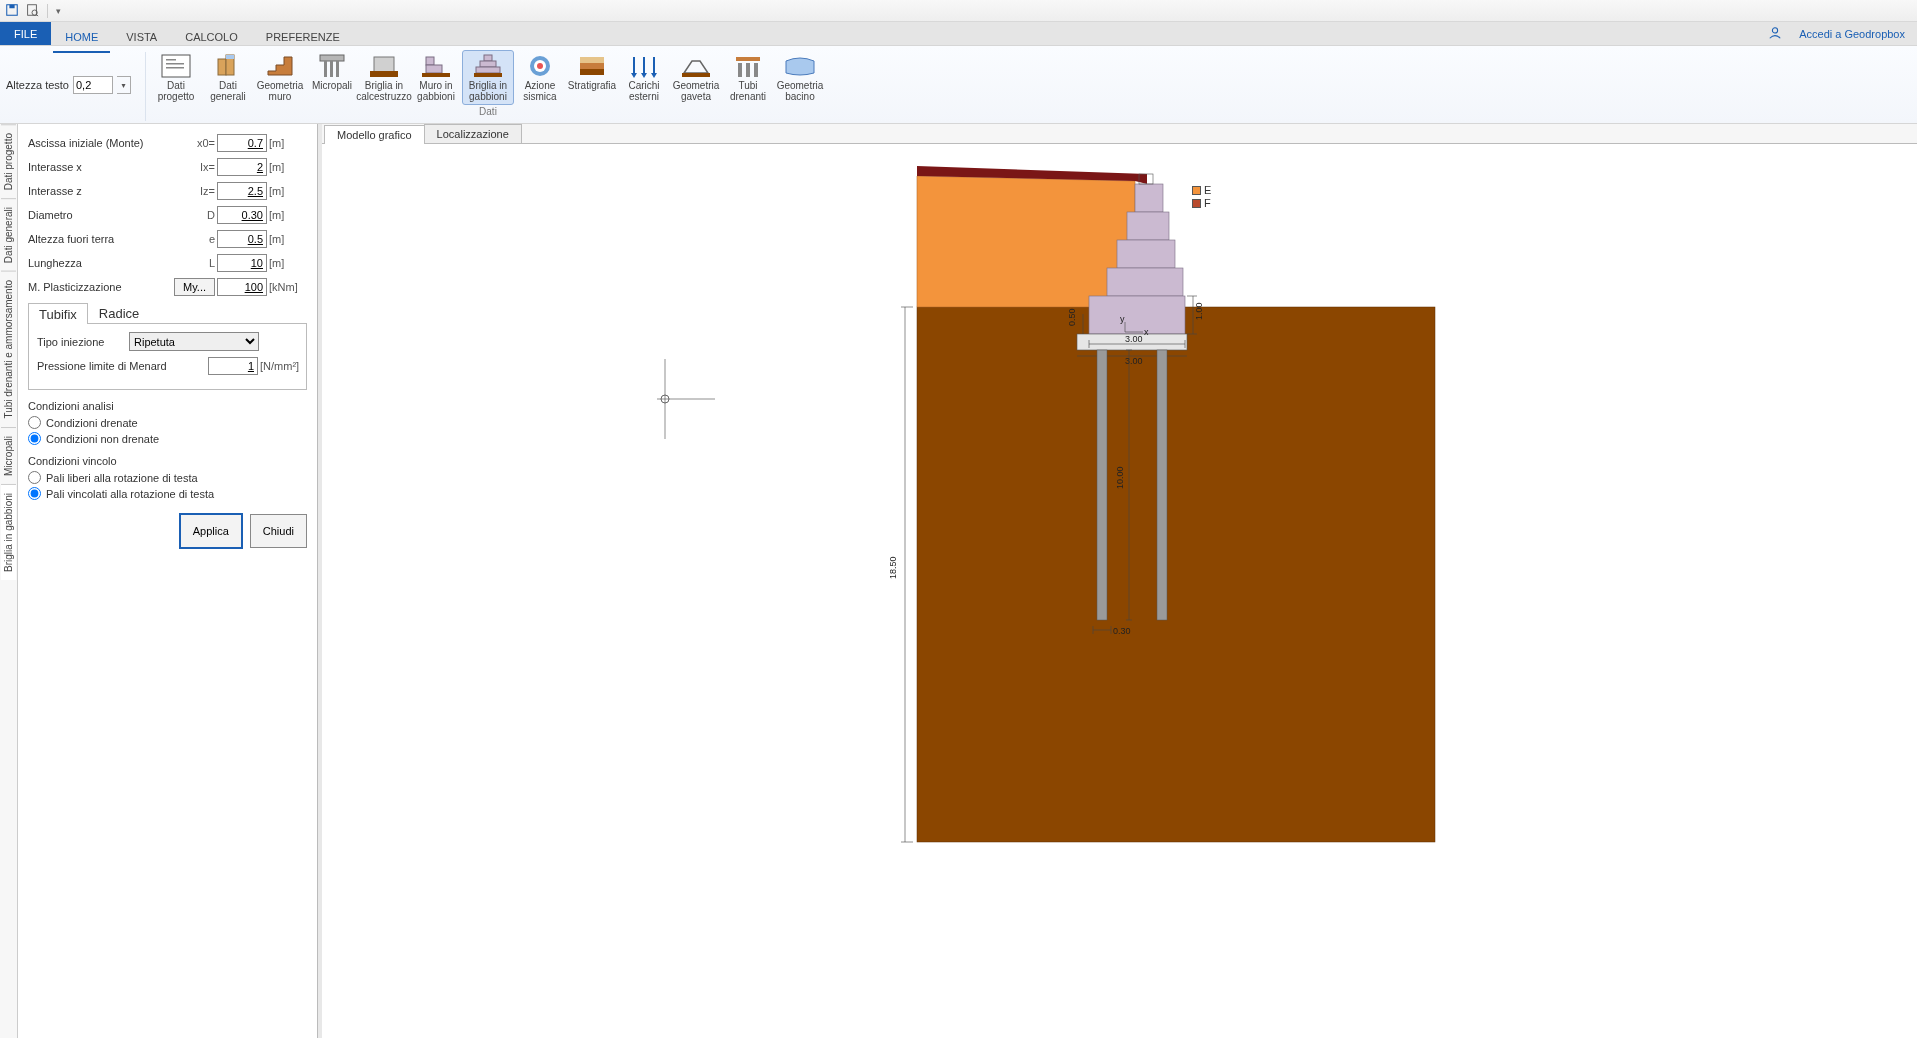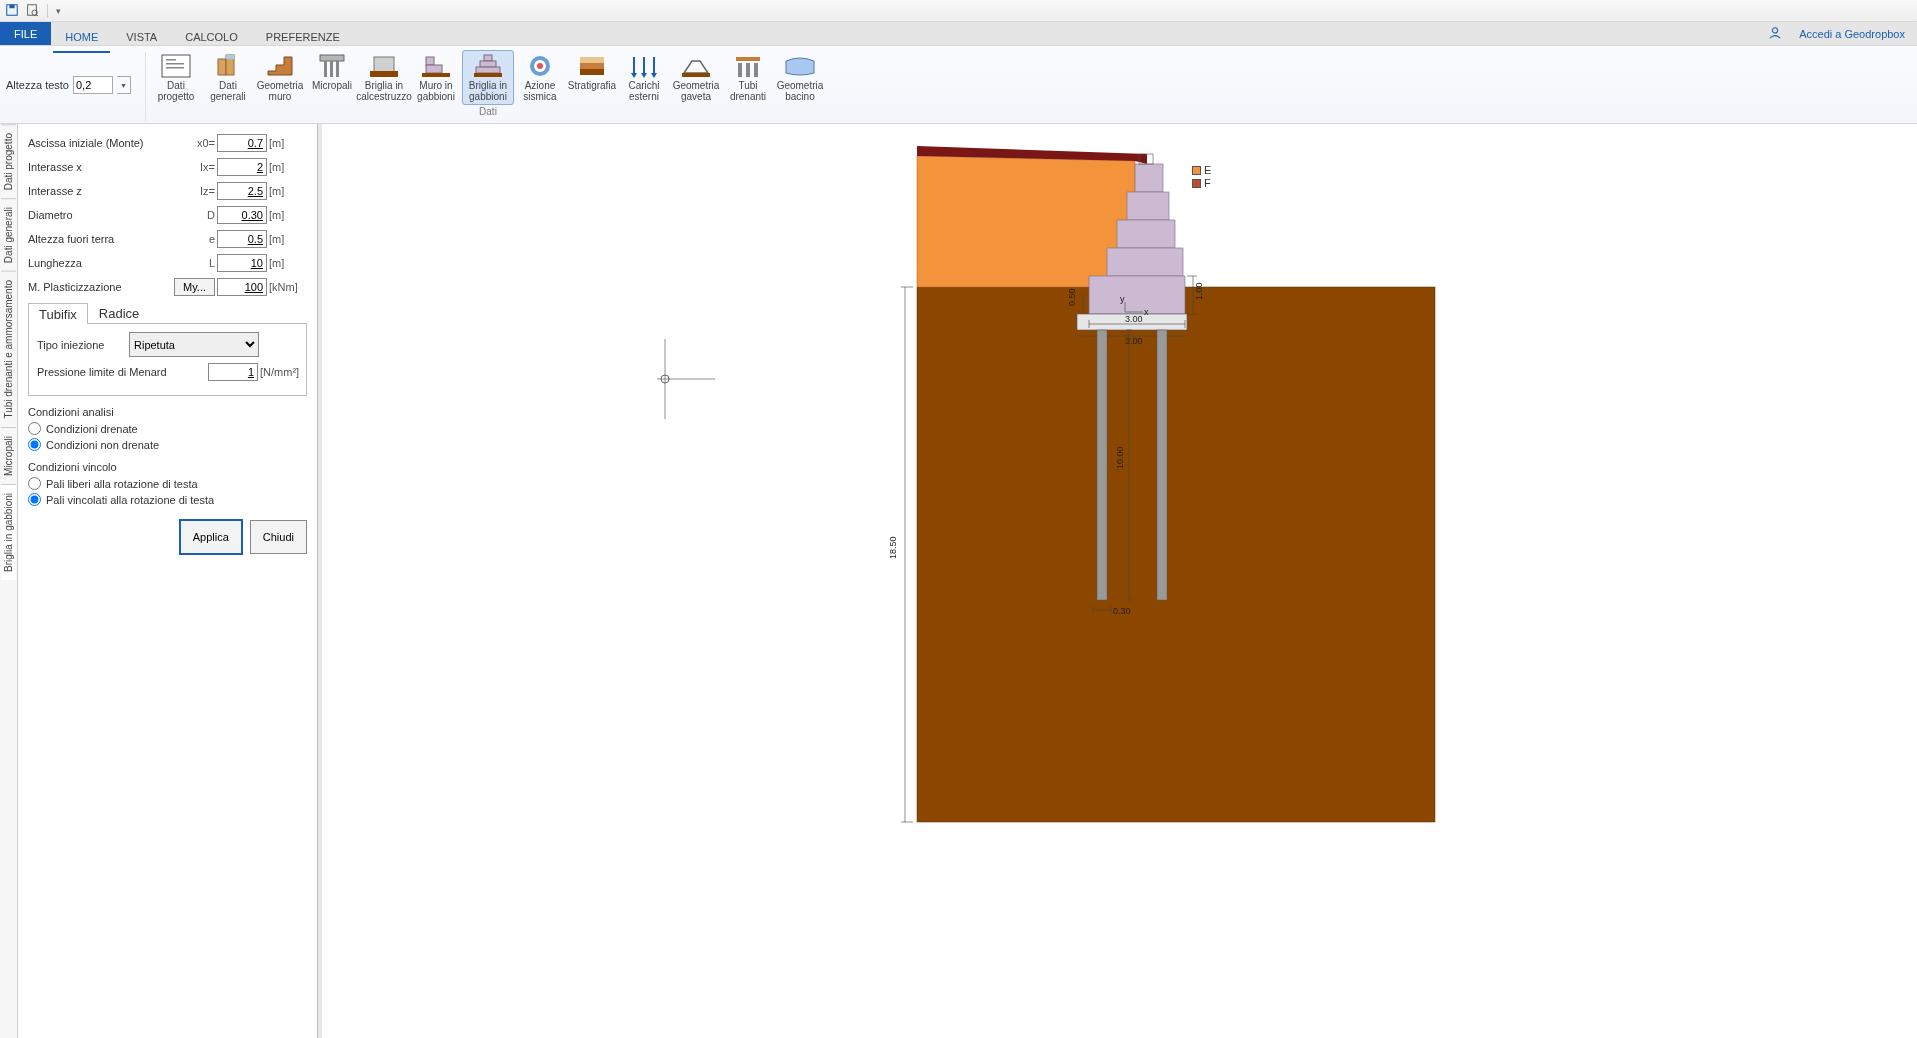--- a/index.html
+++ b/index.html
@@ -45,21 +45,21 @@
   .panel .lbl { flex:1; font-size:11px; color:#333;}
   .panel .sym { width:28px; text-align:right; color:#555;}
   .panel input[type=text] { width:50px; height:18px; border:1px solid #888; text-align:right; padding:0 3px; font-size:11px;text-decoration:underline;}
   .panel .unit { width:38px; color:#555; font-size:11px;}
   .panel .btn-small { height:18px; border:1px solid #888; background:#f3f3f3; padding:0 8px; font-size:11px; cursor:pointer;}
   .subtabs { display:flex; border-bottom:1px solid #bbb; margin:6px 0 0 0;}
   .subtab { padding:3px 10px 2px 10px; font-size:13px; cursor:pointer; border:1px solid transparent; border-bottom:none;}
   .subtab.active { border-color:#bbb; background:#fff; position:relative; top:1px;}
   .subbox { border:1px solid #bbb; border-top:none; padding:8px 8px; margin-bottom:4px;}
   .subbox .row { margin-bottom:6px;}
-  .subbox select { width:130px; height:25px; border:1px solid #888; font-size:11px;}
+  .subbox select { width:130px; height:19px; border:1px solid #888; font-size:11px;}
   .section-title { font-size:11px; color:#333; margin:10px 0 4px 0;}
   .radio-row { display:flex; align-items:center; gap:5px; margin:3px 0;}
   .radio-row input { margin:0;}
   .panel .buttons { display:flex; justify-content:flex-end; gap:8px; margin-top:14px;}
   .panel .buttons button { height:34px; padding:0 12px; border:1px solid #888; background:#f3f3f3; font-size:11px; cursor:pointer;}
   .panel .buttons button.primary { border-color:#1a5fb4; outline:1px solid #1a5fb4;}
 
   
   .resizer { width:4px; background:#e8e8e8; cursor:col-resize;}
 
@@ -335,20 +335,24 @@
 
     <div class="buttons">
       <button class="primary">Applica</button>
       <button>Chiudi</button>
     </div>
   </div>
 
   <div class="resizer"></div>
 
   <div class="canvas-side">
+    <div class="ctabs">
+      <div class="ctab active">Modello grafico</div>
+      <div class="ctab">Localizzazione</div>
+    </div>
     <div class="canvas">
       <svg class="drawing" width="820" height="690" viewBox="0 0 820 690">
 
         <line class="dim-line" x1="248" y1="153" x2="248" y2="688"></line>
         <line class="dim-line" x1="244" y1="153" x2="256" y2="153"></line>
         <line class="dim-line" x1="244" y1="688" x2="256" y2="688"></line>
         <text class="dim-text" x="239" y="425" transform="rotate(-90 239 425)">18.50</text>
 
         <g transform="translate(8,245)">
           <line class="dim-line" x1="-8" y1="0" x2="50" y2="0"></line>

